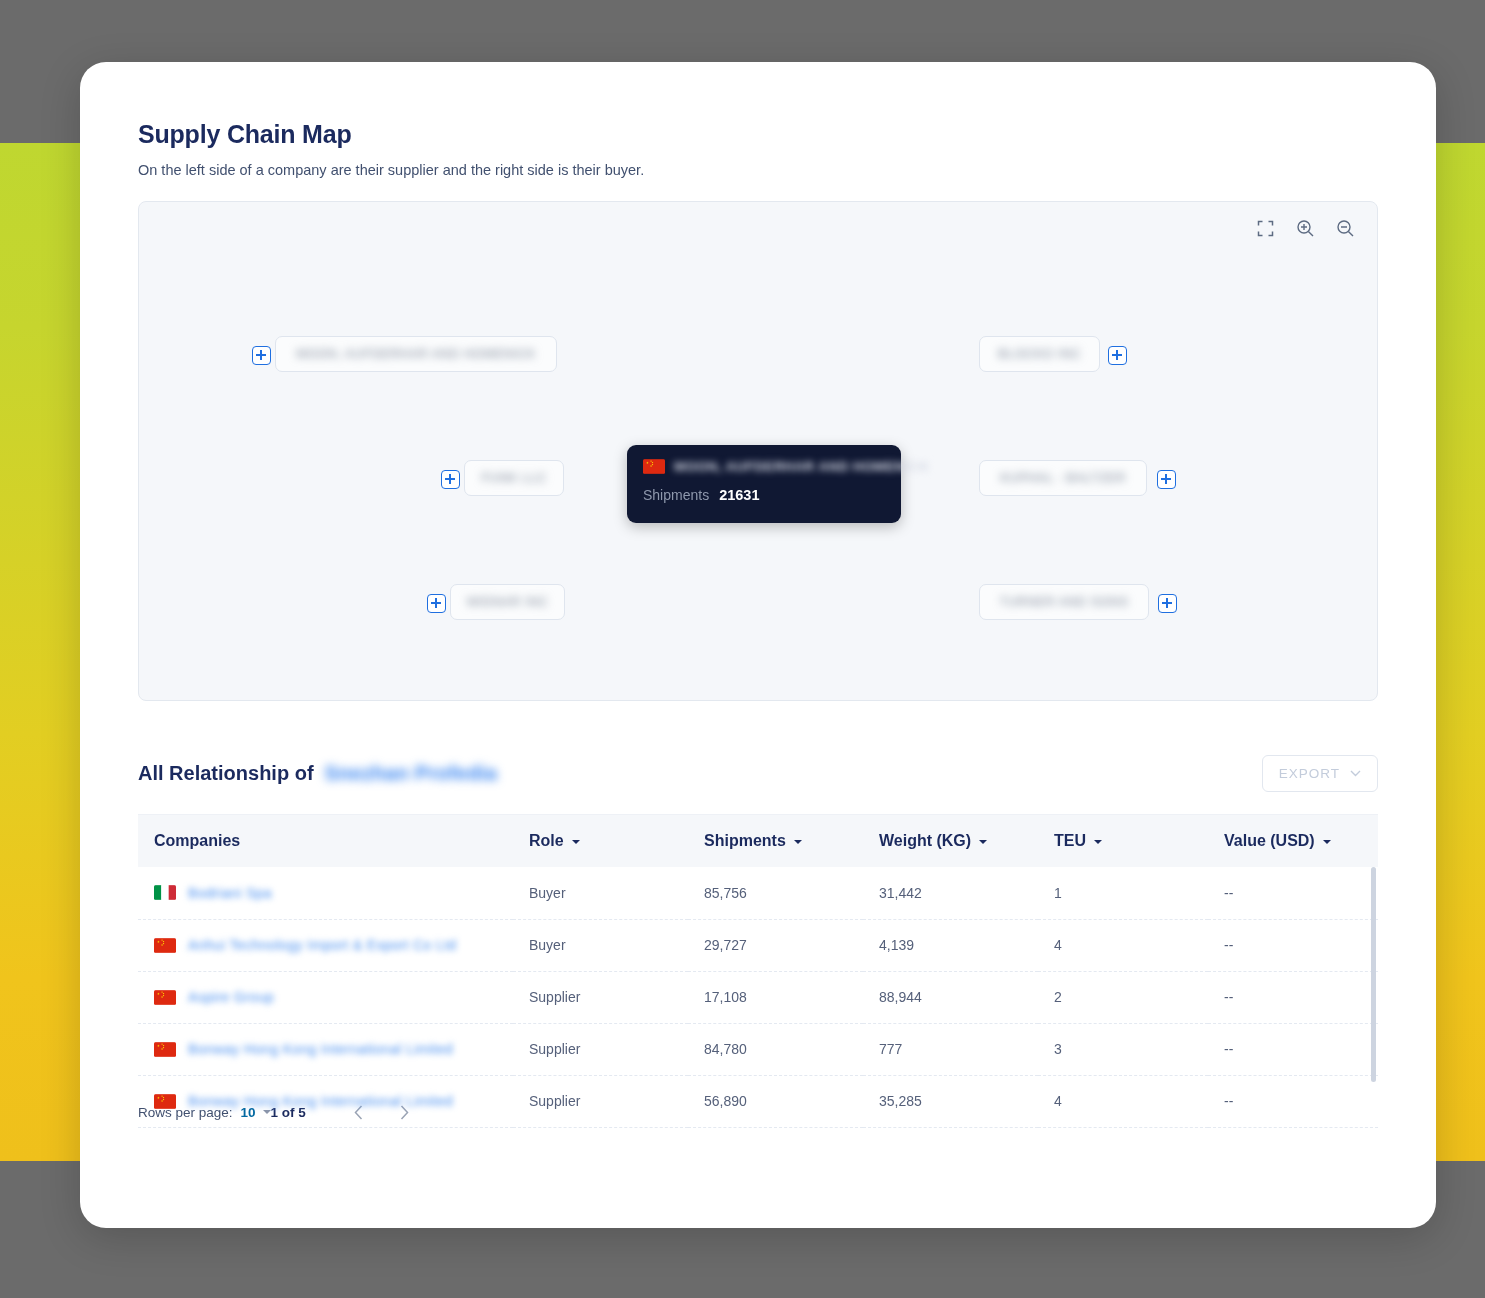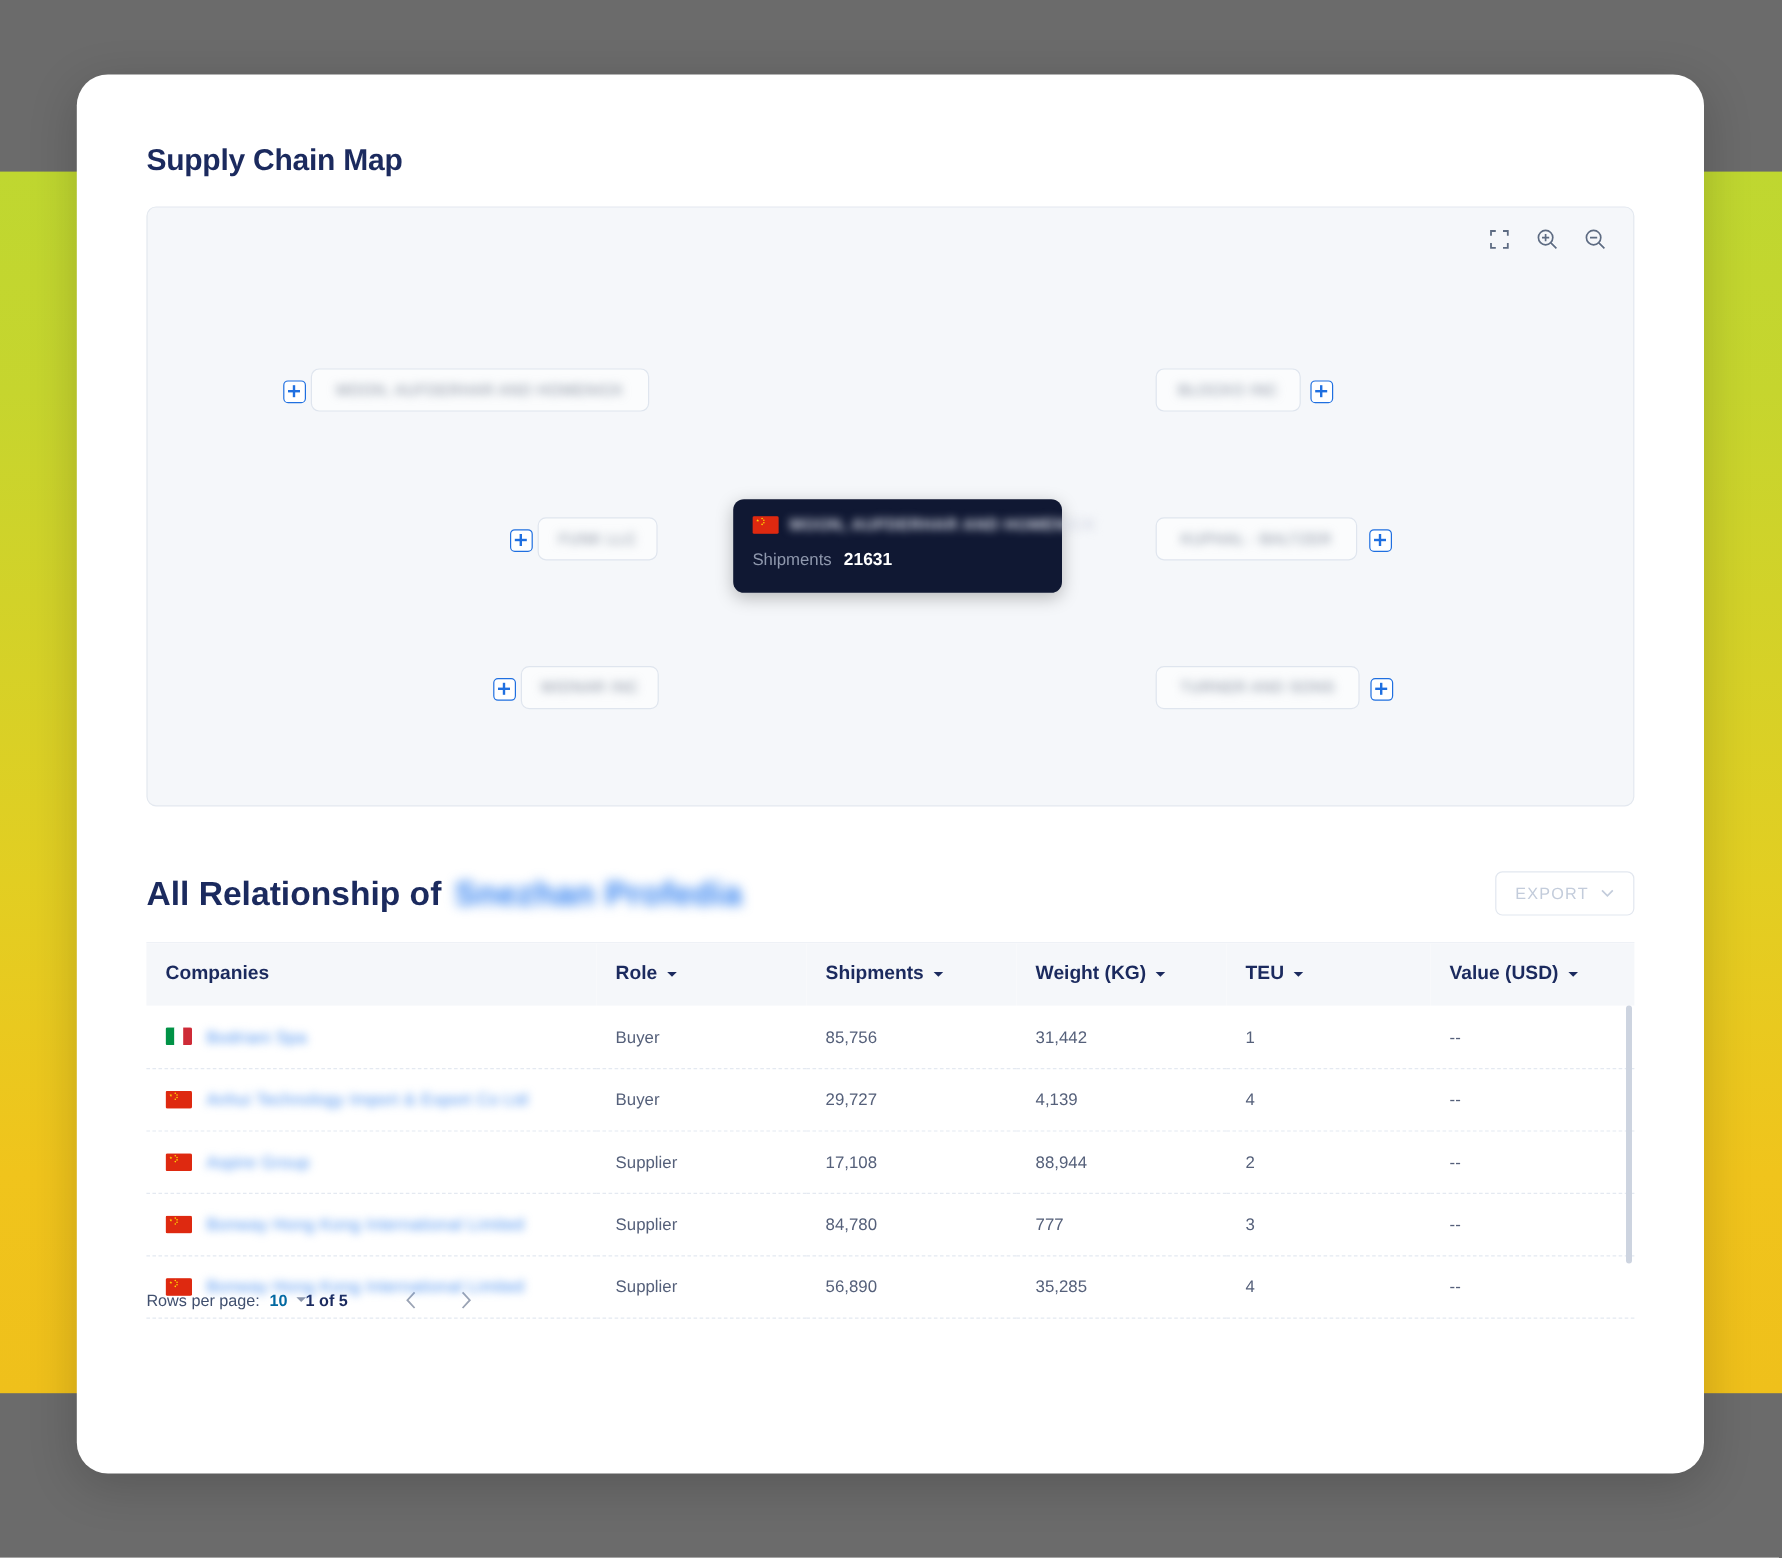--- a/index.html
+++ b/index.html
@@ -17,21 +17,21 @@
   .bg-band {
     position: absolute;
     left: 0; top: 143px;
     width: 1485px; height: 1018px;
     background: linear-gradient(180deg, #bfd730 0%, #c6d52e 18%, #e2ce22 58%, #f0c41c 82%, #efc01b 100%);
   }
 
   
   .app-card {
     position: absolute;
-    left: 64px; top: 62px;
+    left: 80px; top: 62px;
     width: 1356px; height: 1166px;
     background: #ffffff;
     border-radius: 26px;
     box-shadow: 0 10px 40px rgba(0,0,0,0.18);
     overflow: hidden;
   }
 
   .inner {
     padding: 58px 58px 0 58px;
   }
@@ -151,21 +151,21 @@
   .flag { width: 22px; height: 15px; border-radius: 1.5px; flex: none; display:block; }
 
   
   .rel-head {
     margin-top: 54px;
     display: flex;
     align-items: center;
     justify-content: space-between;
   }
   .rel-title {
-    font-size: 28px;
+    font-size: 20px;
     font-weight: bold;
     color: #1b2a5e;
     display: flex;
     align-items: baseline;
     gap: 11px;
   }
   .rel-company {
     color: #2f7ff0;
     filter: blur(5px);
     letter-spacing: 0.3px;
@@ -275,20 +275,21 @@
 </style>
 </head>
 <body>
 
 <div class="bg-band"></div>
 
 <div class="app-card">
   <div class="inner">
 
     <div class="page-title">Supply Chain Map</div>
+    <div class="page-sub">On the left side of a company are their supplier and the right side is their buyer.</div>
 
     <div class="graph-panel">
 
       <div class="graph-tools">
         <div class="tool-btn">
           <svg width="17" height="17" viewBox="0 0 17 17" fill="none" stroke="currentColor" stroke-width="1.5">
             <path d="M1.5 5.5V1.5H5.5M11.5 1.5H15.5V5.5M15.5 11.5V15.5H11.5M5.5 15.5H1.5V11.5"></path>
           </svg>
         </div>
         <div class="tool-btn">

